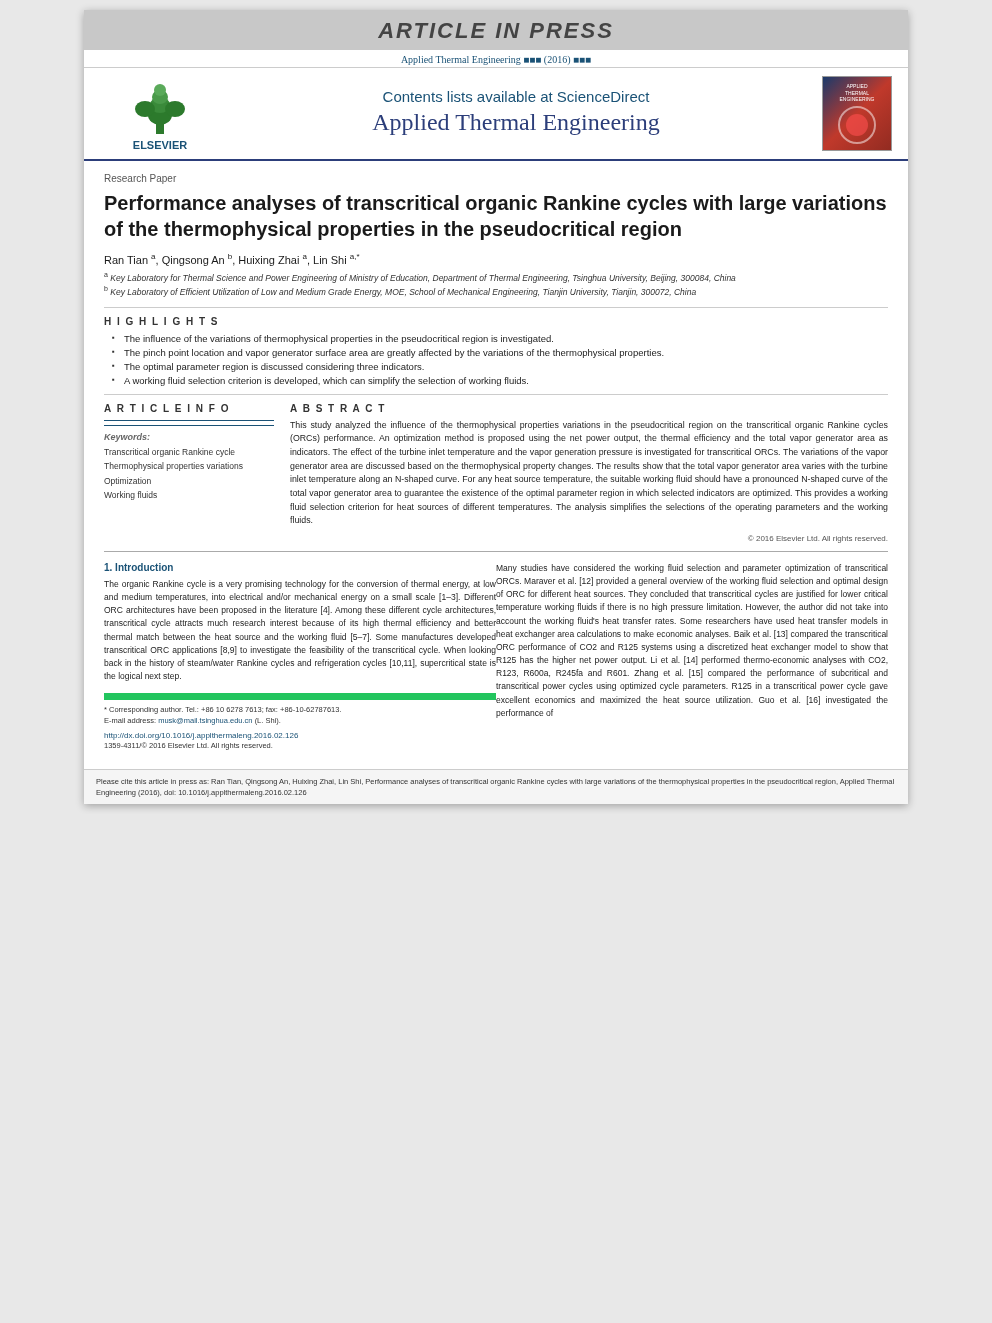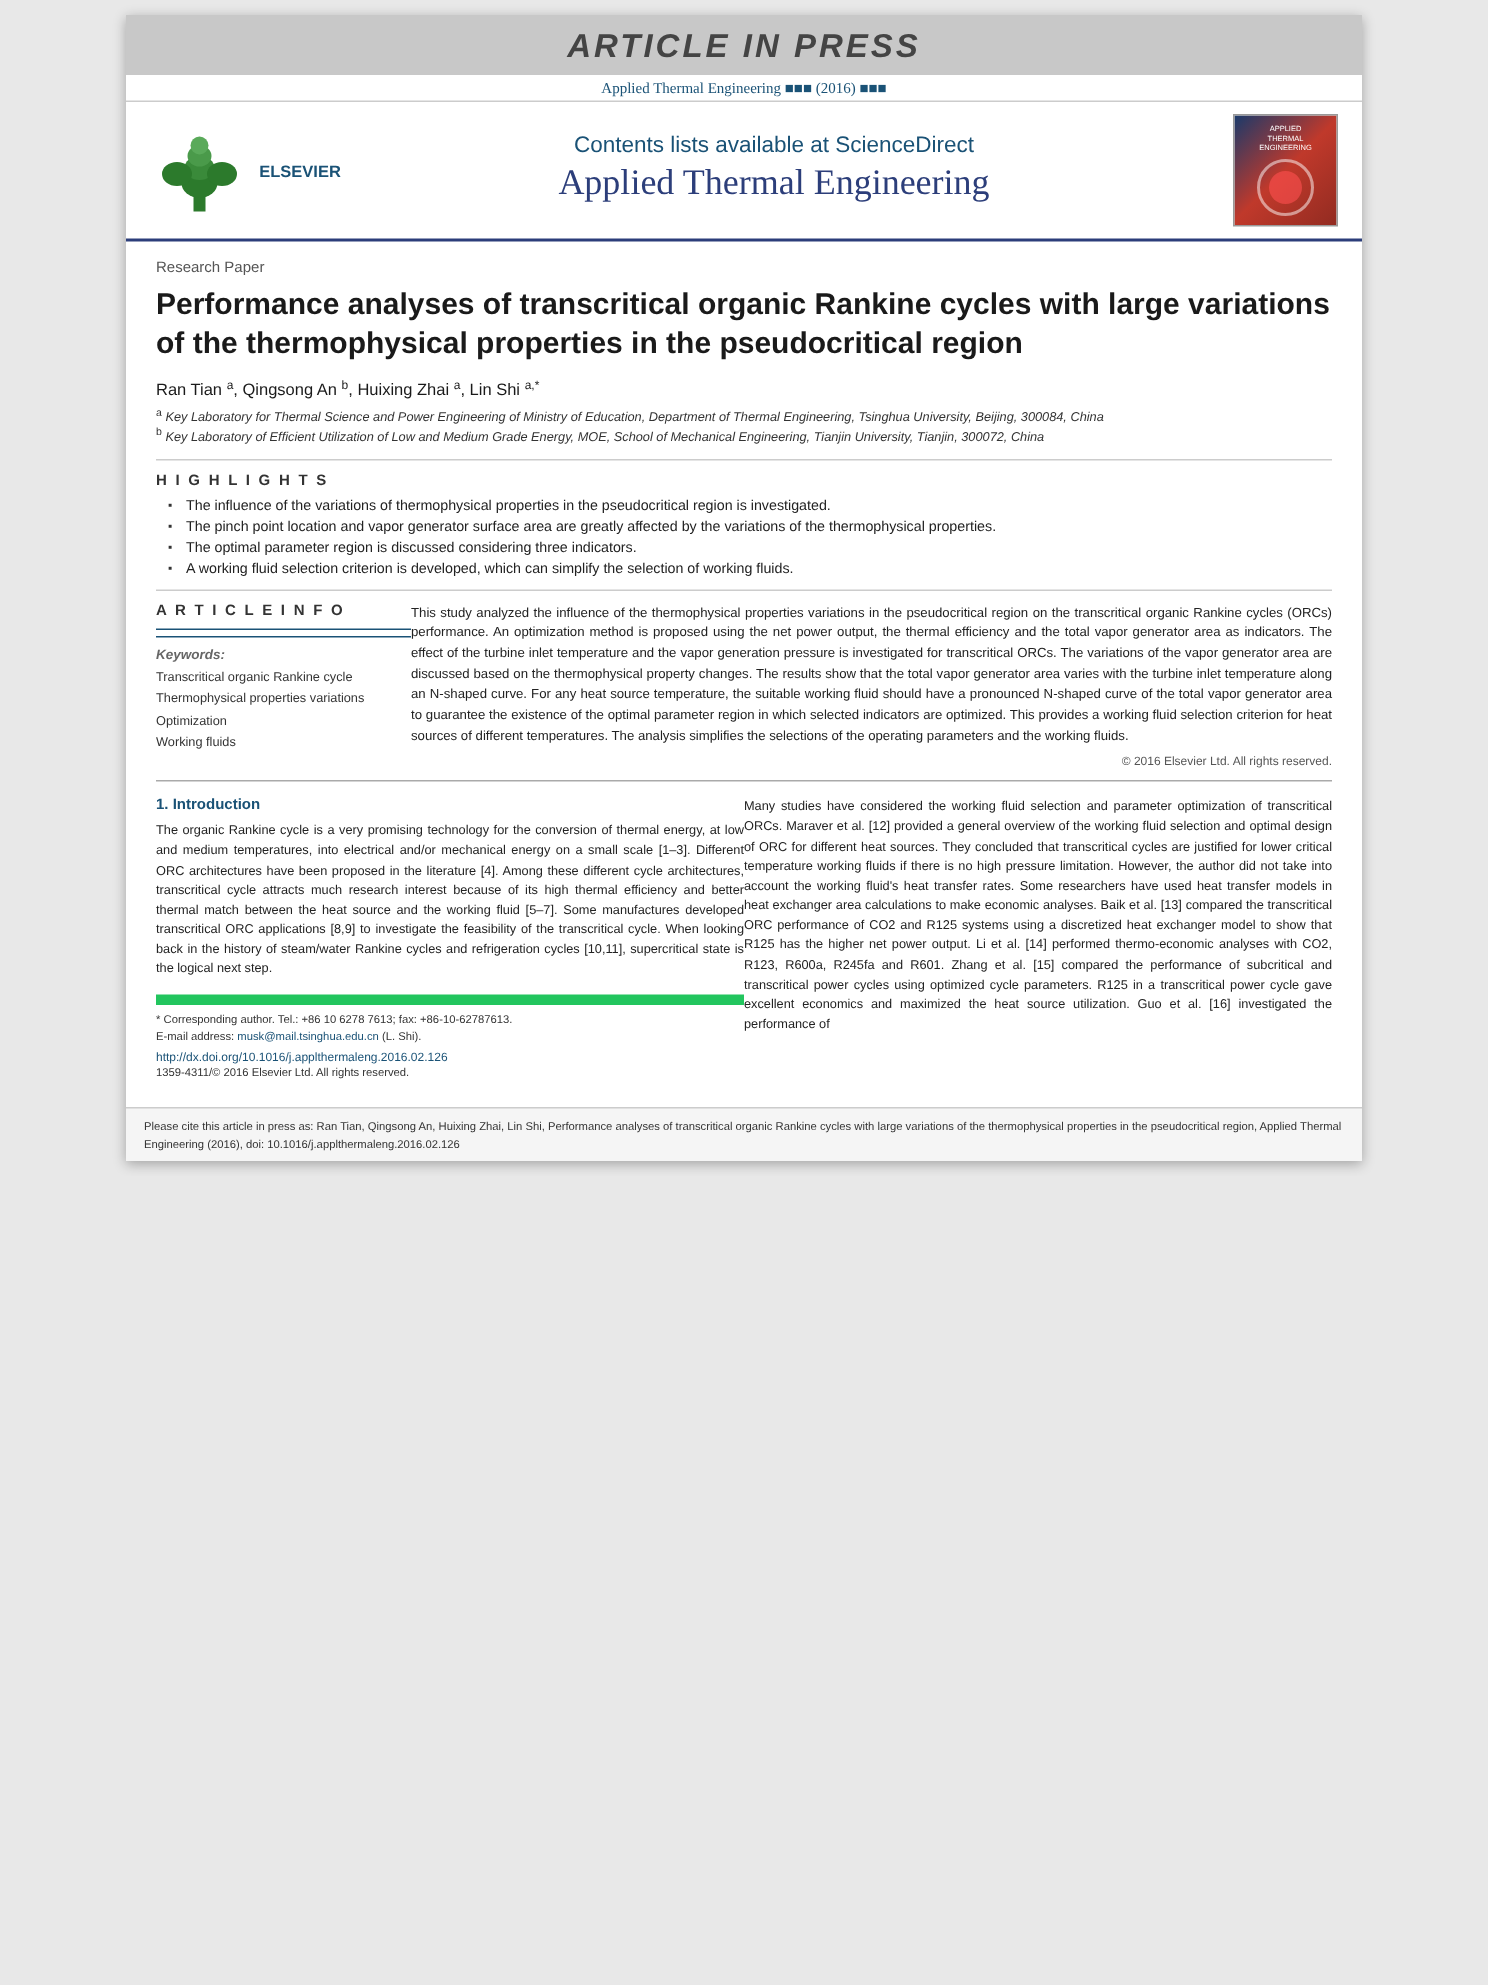--- a/index.html
+++ b/index.html
@@ -49,21 +49,21 @@
       border-top: 1px solid #ccc;
     }
     .journal-header-left {
       width: 120px;
       display: flex;
       flex-direction: column;
       align-items: center;
     }
     .elsevier-logo {
       display: flex;
-      flex-direction: row;
+      flex-direction: column;
       align-items: center;
     }
     .elsevier-tree {
       width: 80px;
       height: 60px;
     }
     .elsevier-text {
       font-size: 11px;
       color: #1a5276;
       font-family: Arial, sans-serif;
@@ -203,20 +203,21 @@
     .highlights-list li::before {
       content: '▪';
       position: absolute;
       left: 0;
       color: #333;
       font-size: 8px;
     }
     
     .two-col {
       display: flex;
+      gap: 16px;
       margin-top: 8px;
     }
     .col-left {
       width: 170px;
       flex-shrink: 0;
     }
     .col-right {
       flex: 1;
     }
     .article-info-section {
@@ -413,20 +414,21 @@
           <div class="keywords-list">
             <div>Transcritical organic Rankine cycle</div>
             <div>Thermophysical properties variations</div>
             <div>Optimization</div>
             <div>Working fluids</div>
           </div>
         </div>
       </div>
 
       <div class="col-right">
+        <div class="abstract-label">A B S T R A C T</div>
         <div class="abstract-text">This study analyzed the influence of the thermophysical properties variations in the pseudocritical region on the transcritical organic Rankine cycles (ORCs) performance. An optimization method is proposed using the net power output, the thermal efficiency and the total vapor generator area as indicators. The effect of the turbine inlet temperature and the vapor generation pressure is investigated for transcritical ORCs. The variations of the vapor generator area are discussed based on the thermophysical property changes. The results show that the total vapor generator area varies with the turbine inlet temperature along an N-shaped curve. For any heat source temperature, the suitable working fluid should have a pronounced N-shaped curve of the total vapor generator area to guarantee the existence of the optimal parameter region in which selected indicators are optimized. This provides a working fluid selection criterion for heat sources of different temperatures. The analysis simplifies the selections of the operating parameters and the working fluids.</div>
         <div class="copyright-line">© 2016 Elsevier Ltd. All rights reserved.</div>
       </div>
 
     </div>
 
     <hr class="divider-thick">
 
     <div class="body-two-col">
 

